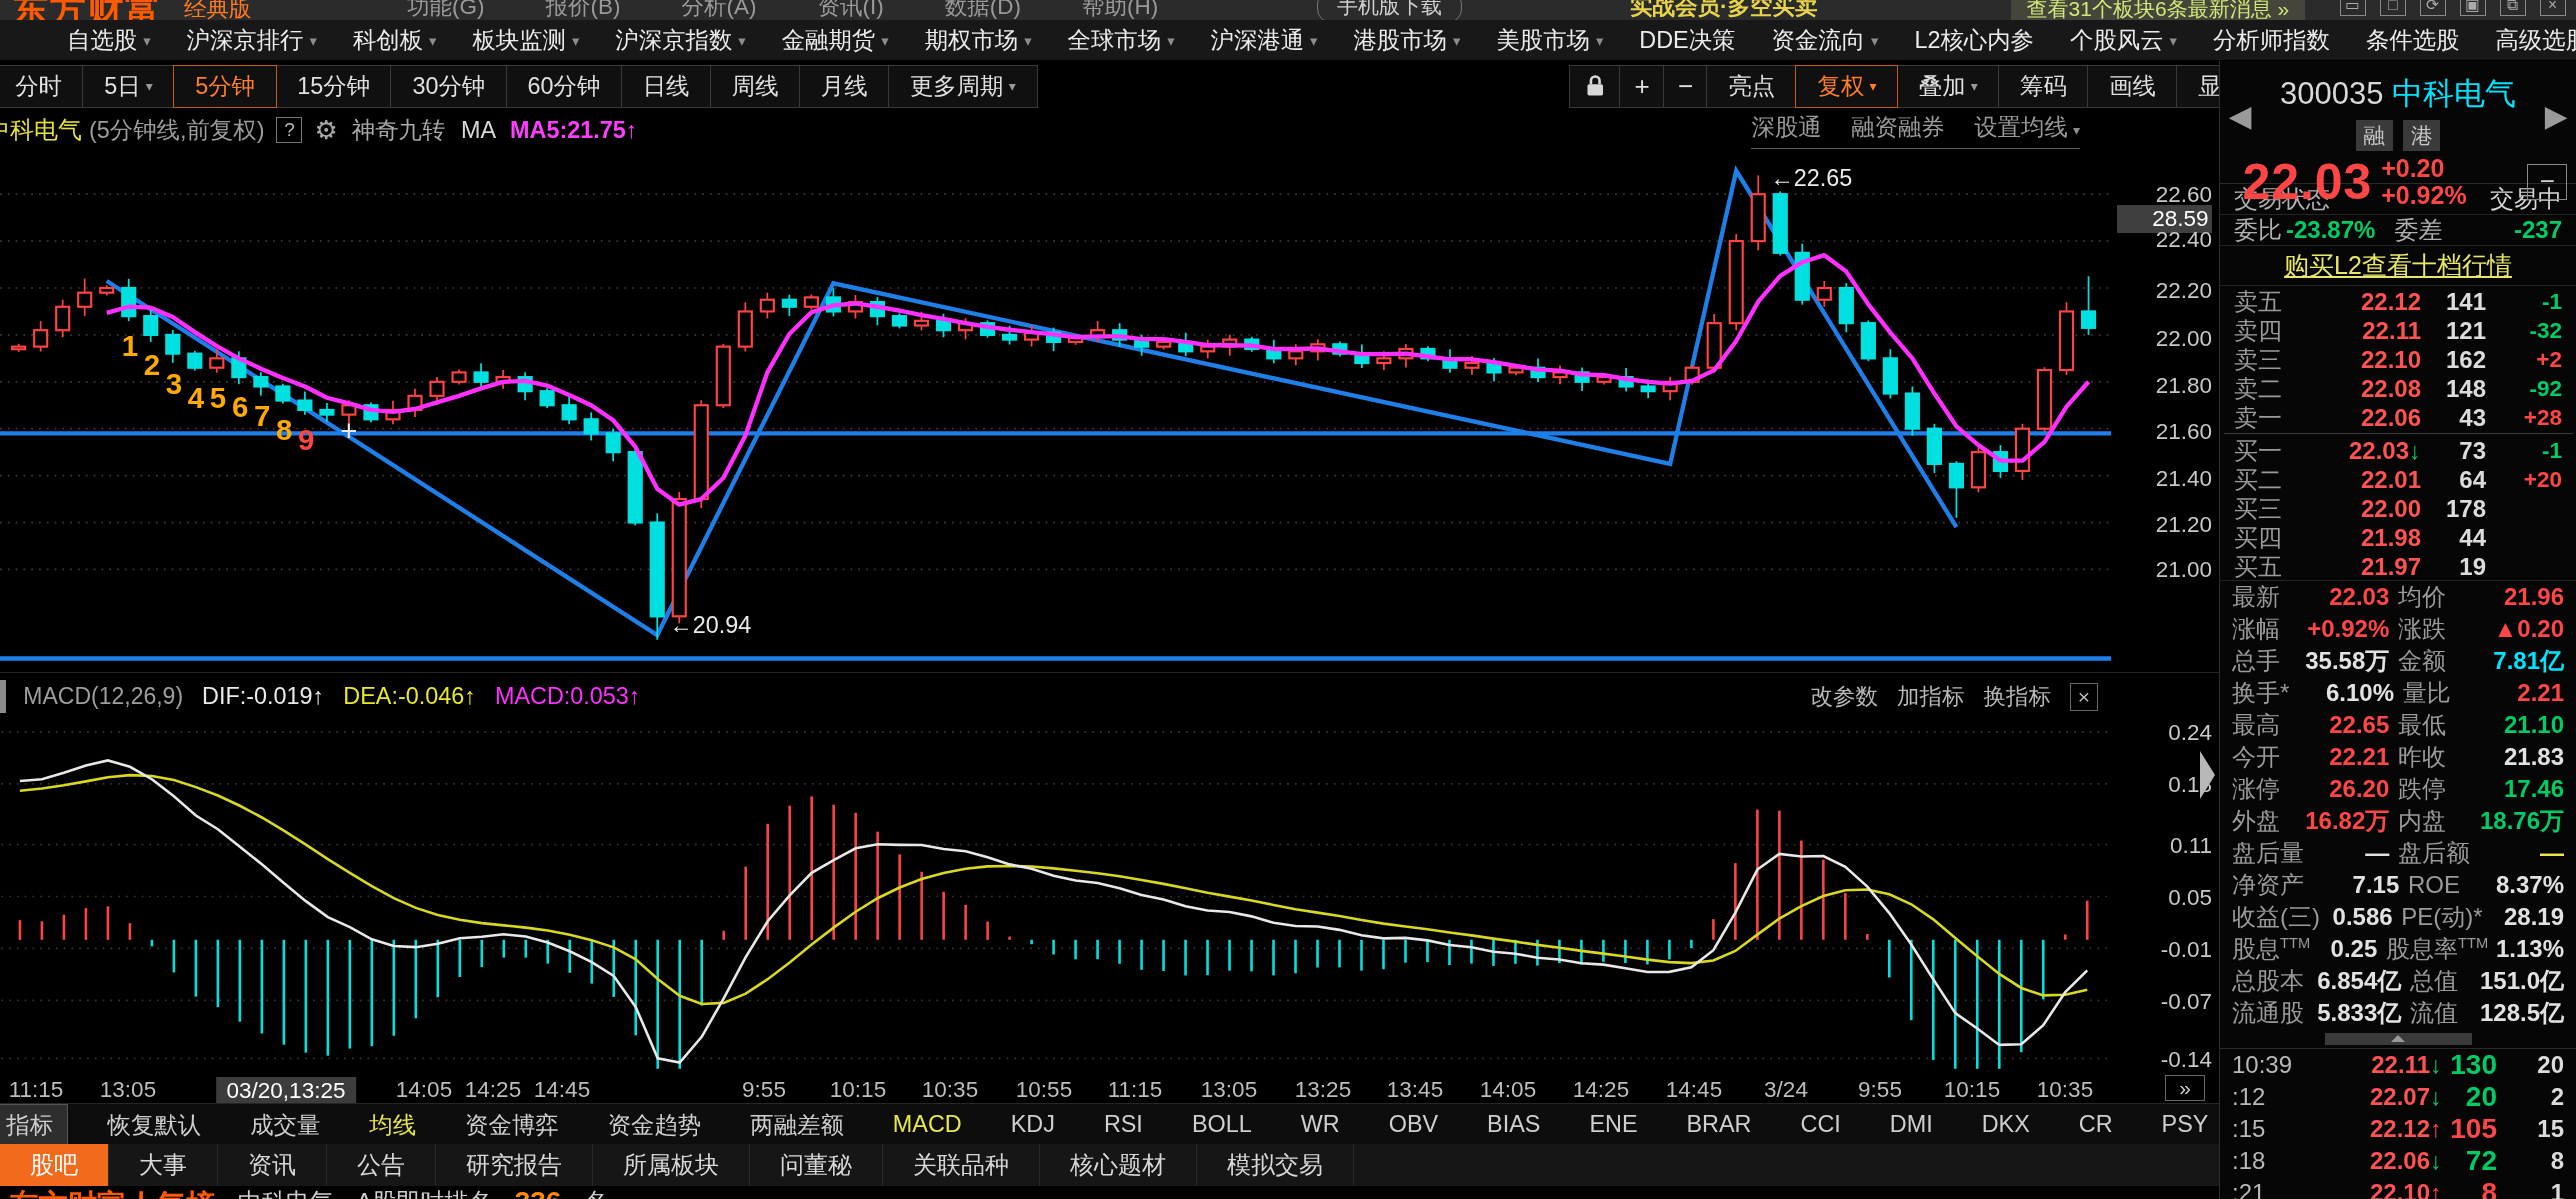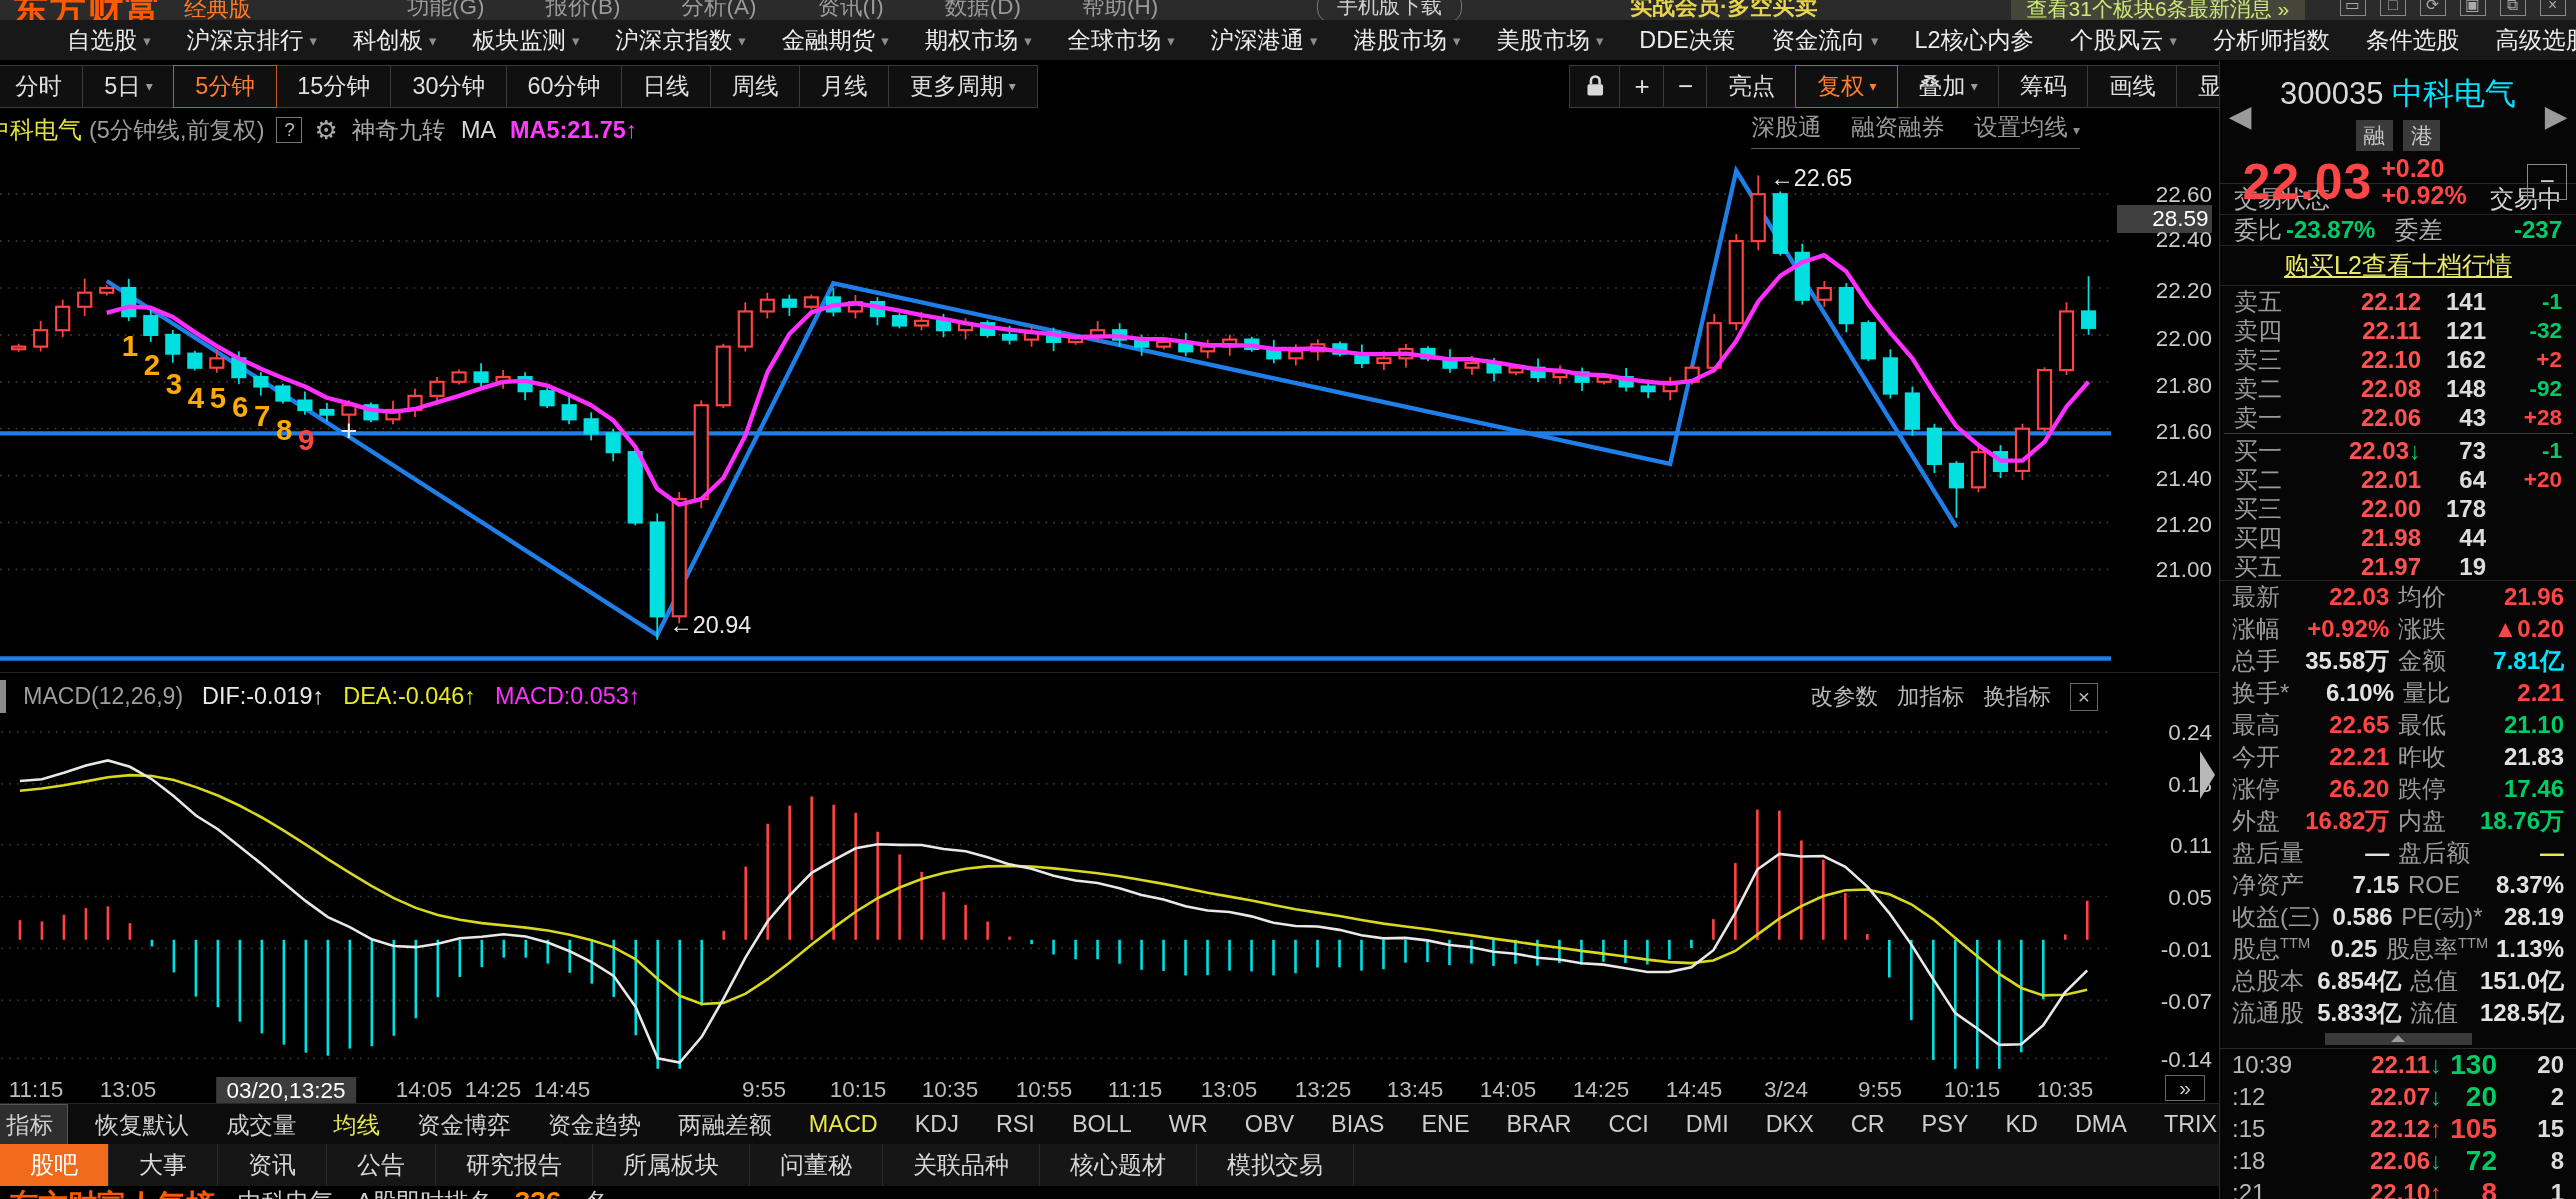--- a/index.html
+++ b/index.html
@@ -63,21 +63,21 @@
   .mh-tools{margin-left:auto;margin-right:121px;display:flex;gap:19px;color:#b8b8b8;font-size:22.5px;align-items:center;}
   .mh-close{width:28px;height:28px;border:1.7px solid #666;color:#bbb;display:flex;align-items:center;justify-content:center;font-size:21px;}
 
   
   .time-axis{position:absolute;left:0;top:1075px;width:2219px;height:28px;}
   .tx{position:absolute;top:1.7px;transform:translateX(-50%);color:#bdbdbd;font-size:22.5px;white-space:nowrap;}
   .tx.hl{background:#3c3c3c;color:#fff;padding:0.9px 10.4px;}
   .tx-more{position:absolute;left:2165px;top:0;width:40px;height:26px;border:1.7px solid #666;color:#ccc;font-size:21px;display:flex;align-items:center;justify-content:center;}
 
   
-  .indbar{position:absolute;left:0;top:1103px;width:2219px;height:42px;background:#0d0d0d;display:flex;align-items:center;gap:4px;border-top:0.9px solid #262626;}
+  .indbar{position:absolute;left:0;top:1103px;width:2219px;height:42px;background:#0d0d0d;display:flex;align-items:center;gap:16px;border-top:0.9px solid #262626;}
   .ind{color:#cfcfcf;font-size:23.4px;padding:0 16.5px;white-space:nowrap;}
   .ind.yellow{color:#e8e84a;}
   .ind.boxed{border:1.7px solid #555;background:#2e2e2e;padding:3.5px 14px;margin-left:-8.7px;margin-right:7px;}
   .ind.more{border:1.7px solid #555;padding:1.7px 14px;}
   .ind.tpl{background:#4a4a4a;padding:3.5px 14px;color:#e8e8e8;}
   .ind-exp{margin-left:auto;margin-right:12px;width:29.5px;height:26px;border:1.7px solid #666;display:flex;align-items:center;justify-content:center;}
   .ind-exp i{display:block;width:12px;height:8.7px;border:1.7px solid #bbb;}
 
   
   .bottabs{position:absolute;left:0;top:1144px;width:2219px;height:42px;background:#161616;display:flex;align-items:stretch;}

